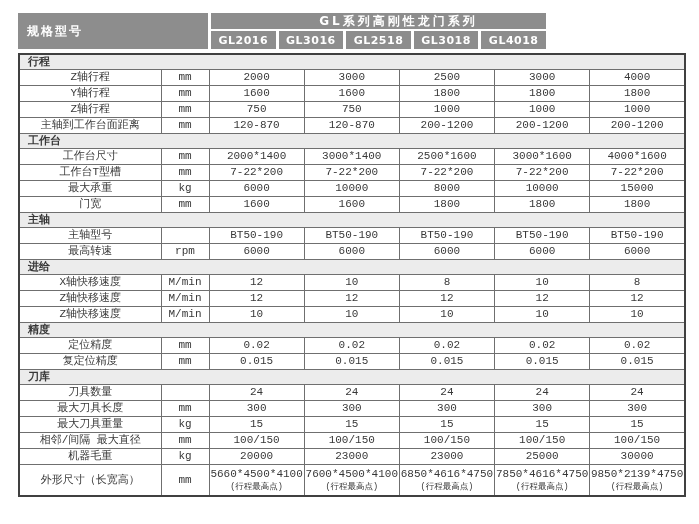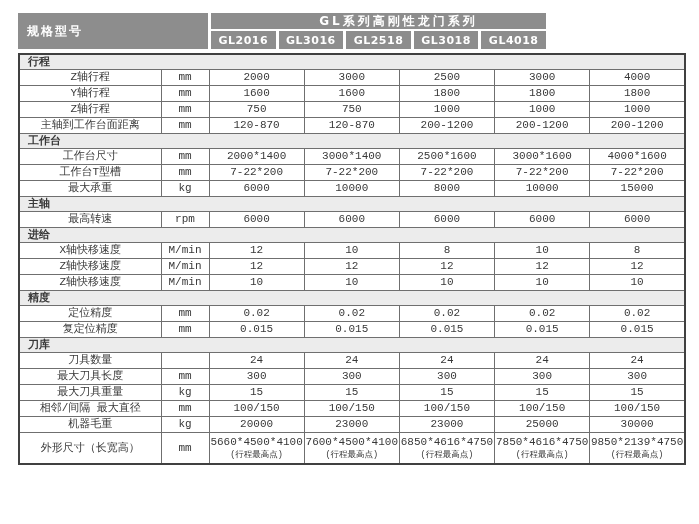--- a/index.html
+++ b/index.html
@@ -182,22 +182,40 @@
         </tr>
         <tr>
           <td class="label-cell">最大承重</td>
           <td class="unit-cell">kg</td>
           <td class="value-cell">6000</td>
           <td class="value-cell">10000</td>
           <td class="value-cell">8000</td>
           <td class="value-cell">10000</td>
           <td class="value-cell">15000</td>
         </tr>
+        <tr>
+          <td class="label-cell">门宽</td>
+          <td class="unit-cell">mm</td>
+          <td class="value-cell">1600</td>
+          <td class="value-cell">1600</td>
+          <td class="value-cell">1800</td>
+          <td class="value-cell">1800</td>
+          <td class="value-cell">1800</td>
+        </tr>
         <tr class="section-row">
           <td colspan="7">主轴</td>
+        </tr>
+        <tr>
+          <td class="label-cell">主轴型号</td>
+          <td class="unit-cell"></td>
+          <td class="value-cell">BT50-190</td>
+          <td class="value-cell">BT50-190</td>
+          <td class="value-cell">BT50-190</td>
+          <td class="value-cell">BT50-190</td>
+          <td class="value-cell">BT50-190</td>
         </tr>
         <tr>
           <td class="label-cell">最高转速</td>
           <td class="unit-cell">rpm</td>
           <td class="value-cell">6000</td>
           <td class="value-cell">6000</td>
           <td class="value-cell">6000</td>
           <td class="value-cell">6000</td>
           <td class="value-cell">6000</td>
         </tr>

